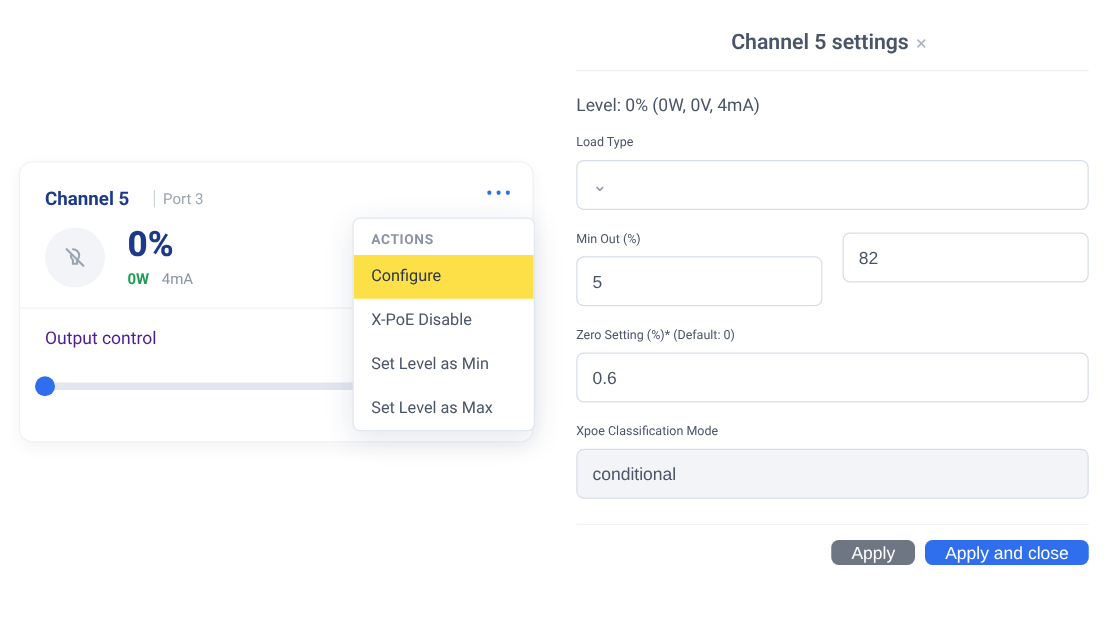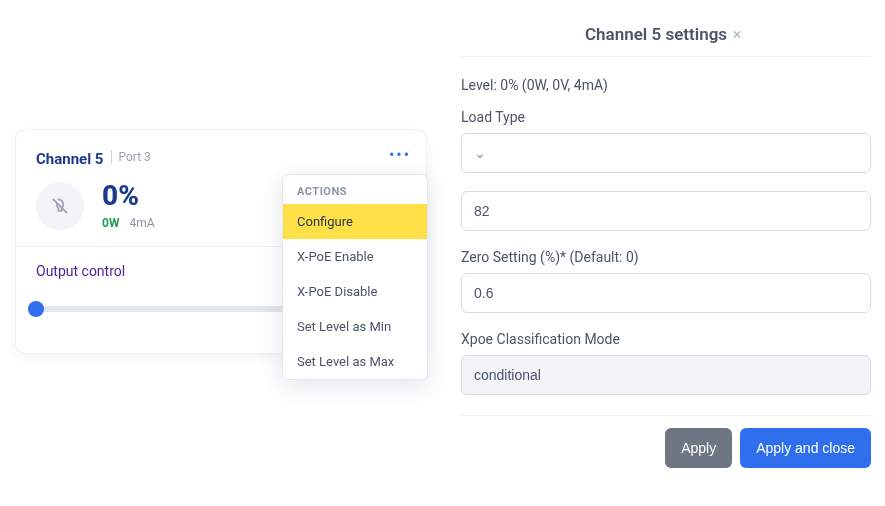--- a/index.html
+++ b/index.html
@@ -17,22 +17,22 @@
     left: 16px;
     top: 130px;
     width: 410px;
     border-radius: 10px;
     box-shadow: 0 0 0 1px #eef1f6, 0 4px 14px rgba(30,50,90,0.06);
     padding: 20px 20px 28px;
     background: #fff;
   }
   .card-header {
     display: flex;
-    align-items: flex-start;
-    gap: 8px;
+    align-items: center;
+    gap: 20px;
     margin-bottom: 14px;
   }
   .card-title {
     color: #1d3a8a;
     font-weight: 700;
     font-size: 15px;
   }
   .card-port {
     color: #9aa3b2;
     font-size: 12px;
@@ -167,21 +167,21 @@
     font-size: 16px;
     cursor: pointer;
     width: 20px; text-align: center;
   }
   .level-text {
     color: #4a5568;
     font-size: 14px;
     margin-bottom: 16px;
   }
   .field-label {
-    font-size: 14px;
+    font-size: 10px;
     color: #4a5568;
     margin-bottom: 8px;
   }
   .select, .text-input {
     width: 100%;
     height: 40px;
     border: 1px solid #d7dde8;
     border-radius: 6px;
     padding: 0 12px;
     font-size: 14px;
@@ -193,21 +193,21 @@
   .text-input[disabled] { background: #f2f4f8; }
   .row2 { display: flex; gap: 16px; margin-top: 18px; }
   .col { flex: 1; }
   .panel-footer {
     border-top: 1px solid #eef1f6;
     margin-top: 20px;
     padding-top: 12px;
     display: flex; justify-content: flex-end; gap: 8px;
   }
   .btn {
-    height: 40px;
+    height: 20px;
     border-radius: 6px;
     padding: 0 16px;
     font-size: 14px;
     font-weight: 500;
     border: none;
     cursor: pointer;
   }
   .btn-secondary { background: #6e7684; color: #fff; }
   .btn-primary   { background: #2f6fed; color: #ffffff; }
   .mt18 { margin-top: 18px; }
@@ -247,21 +247,20 @@
     <div class="slider">
       <div class="slider-thumb"></div>
     </div>
     <input class="slider-input" value="0" style="">
   </div>
 </div>
 
 <div class="popover">
   <div class="popover-title">ACTIONS</div>
   <div class="popover-item active">Configure</div>
-  <div class="popover-item">X-PoE Enable</div>
   <div class="popover-item">X-PoE Disable</div>
   <div class="popover-item">Set Level as Min</div>
   <div class="popover-item">Set Level as Max</div>
 </div>
 
 <div class="panel">
   <div class="panel-header">
     <span class="panel-title">Channel 5 settings</span>
     <span class="close-btn">
       <span>×</span>
@@ -270,20 +269,24 @@
 
   <div class="level-text">Level: 0% (0W, 0V, 4mA)</div>
 
   <div class="field-label">Load Type</div>
   <div class="select">
     <span class="chev">⌄</span>
   </div>
 
   <div class="row2">
     <div class="col">
+      <div class="field-label">Min Out (%)</div>
+      <input class="text-input" value="5" style="">
+    </div>
+    <div class="col">
       <input class="text-input" value="82" style="">
     </div>
   </div>
 
   <div class="mt18">
     <div class="field-label">Zero Setting (%)* (Default: 0)</div>
     <input class="text-input" value="0.6" style="">
   </div>
 
   <div class="mt18">

